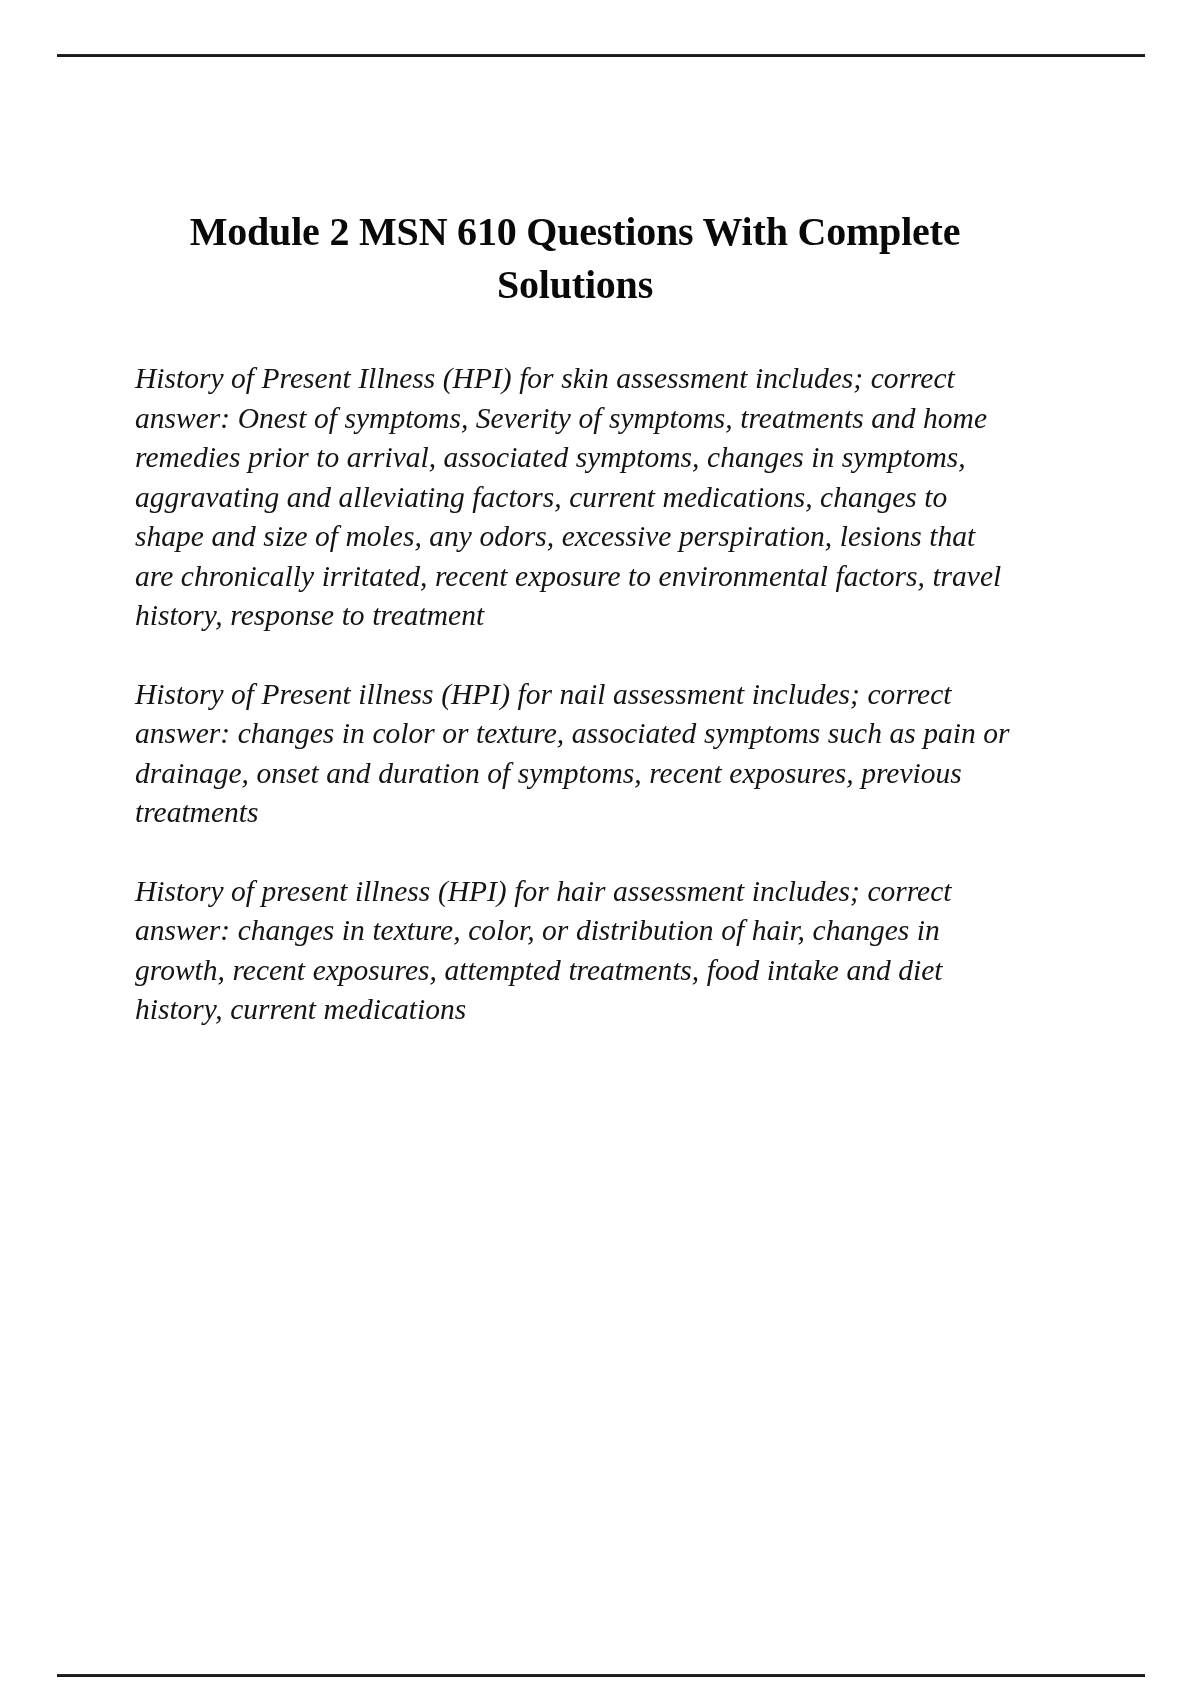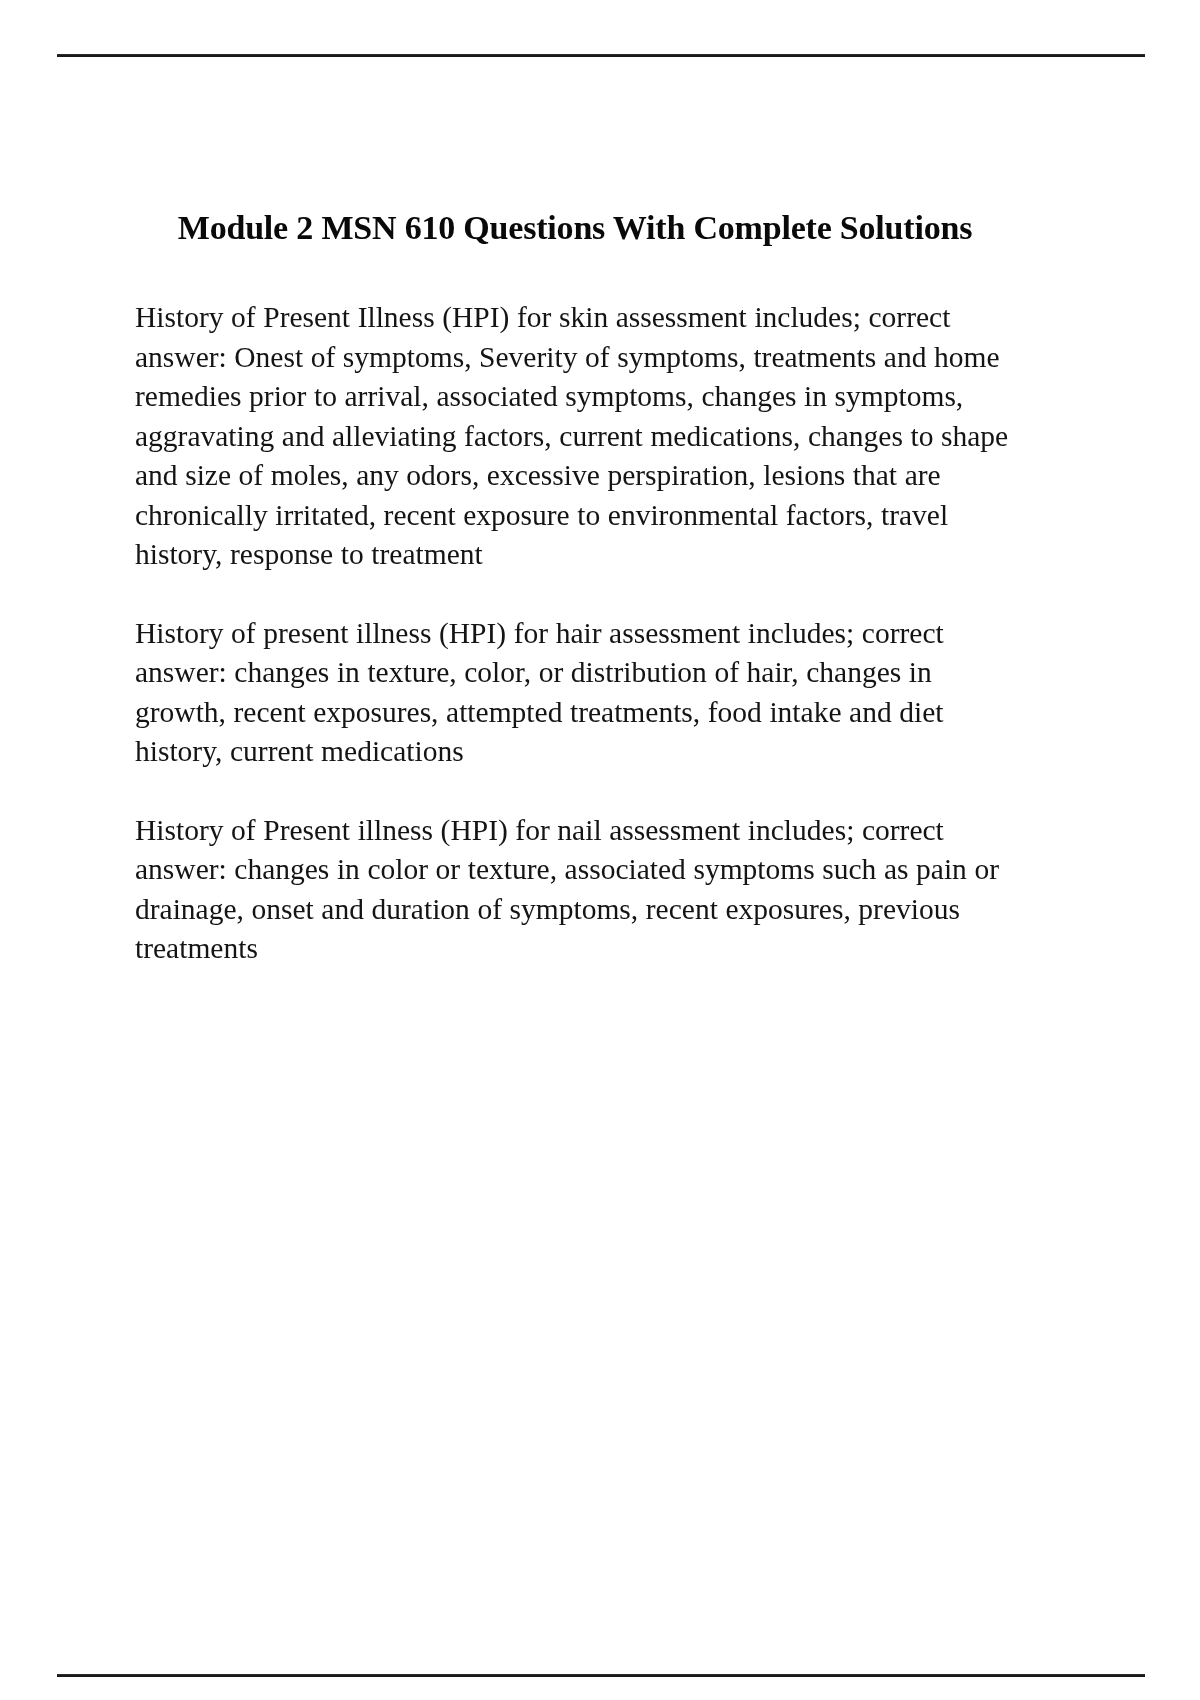--- a/index.html
+++ b/index.html
@@ -37,33 +37,34 @@
   .rule-bottom { top: 1674px; }
 
   .content {
     position: absolute;
     left: 135px;
     top: 205px;
     width: 880px;
   }
 
   .doc-title {
-    font-size: 34px;
+    font-size: 40px;
     font-weight: bold;
     line-height: 1.33;
     text-align: center;
     letter-spacing: -0.2px;
     margin: 0 0 0 0;
     padding: 0 10px;
     color: #090909;
     text-rendering: optimizeLegibility;
   }
 
   .body-block {
     margin-top: 48px;
+    font-style: italic;
   }
 
   .para {
     font-size: 29.5px;
     line-height: 39.5px;
     margin: 0 0 39px 0;
     color: #141414;
     text-align: left;
     word-spacing: 0.2px;
     white-space: pre-line;
@@ -85,23 +86,23 @@
 
   <div class="rule rule-top"></div>
 
   <div class="content">
 
     <h1 class="doc-title">Module 2 MSN 610 Questions With Complete Solutions</h1>
 
     <div class="body-block">
       <p class="para">History of Present Illness (HPI) for skin assessment includes; correct answer:  Onest of symptoms, Severity of symptoms, treatments and home remedies prior to arrival, associated symptoms, changes in symptoms, aggravating and alleviating factors, current medications, changes to shape and size of moles, any odors, excessive perspiration, lesions that are chronically irritated, recent exposure to environmental factors, travel history, response to treatment</p>
 
+      <p class="para">History of Present illness (HPI) for nail assessment includes; correct answer:  changes in color or texture, associated symptoms such as pain or drainage, onset and duration of symptoms, recent exposures, previous treatments</p>
+
       <p class="para">History of present illness (HPI) for hair assessment includes; correct answer:  changes in texture, color, or distribution of hair, changes in growth, recent exposures, attempted treatments, food intake and diet history, current medications</p>
-
-      <p class="para">History of Present illness (HPI) for nail assessment includes; correct answer:  changes in color or texture, associated symptoms such as pain or drainage, onset and duration of symptoms, recent exposures, previous treatments</p>
 
 
     </div>
 
   </div>
 
   <div class="rule rule-bottom"></div>
 
 </div>
 

